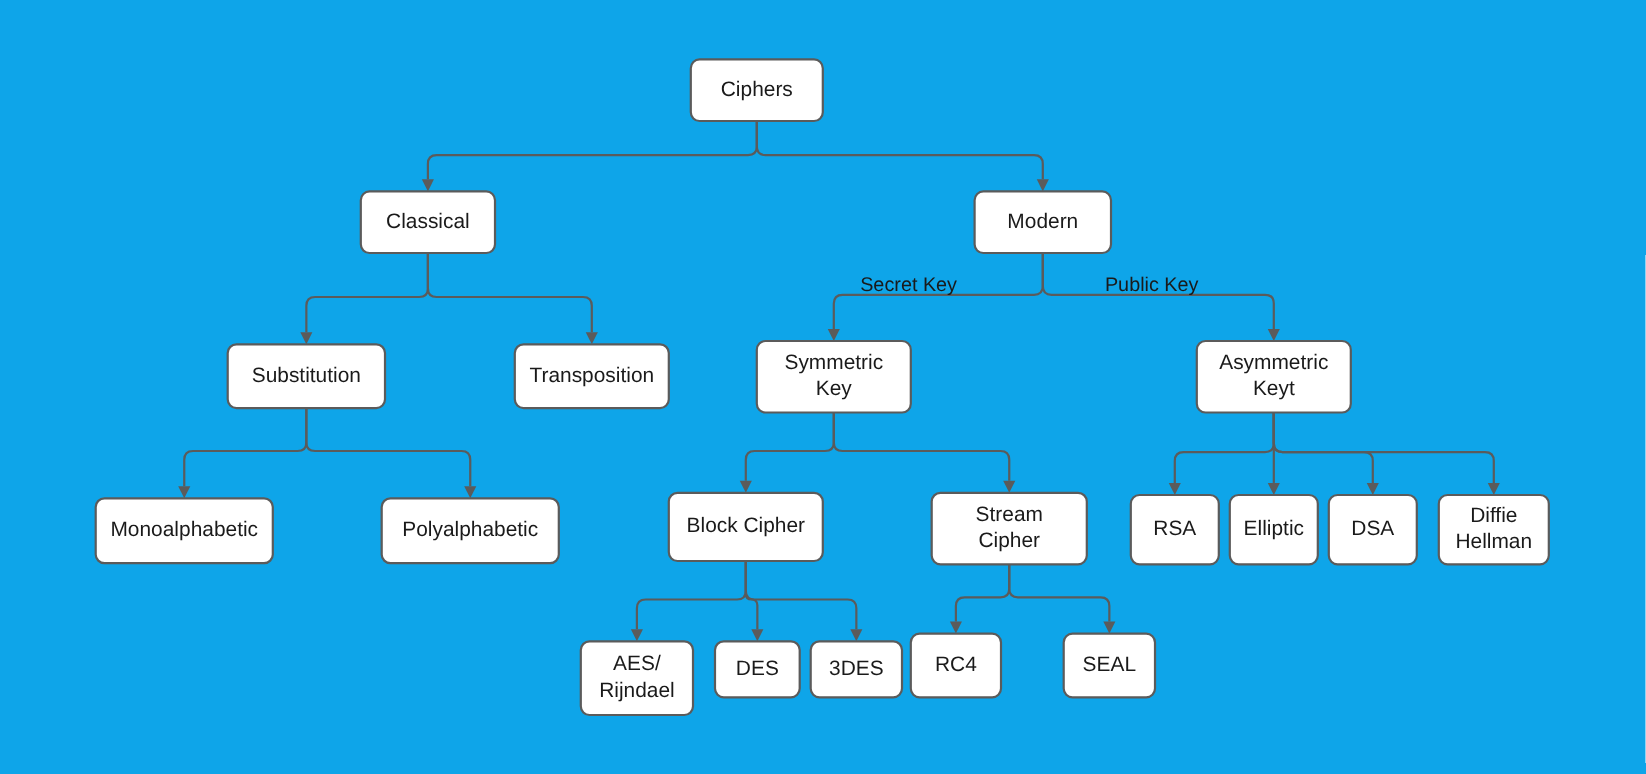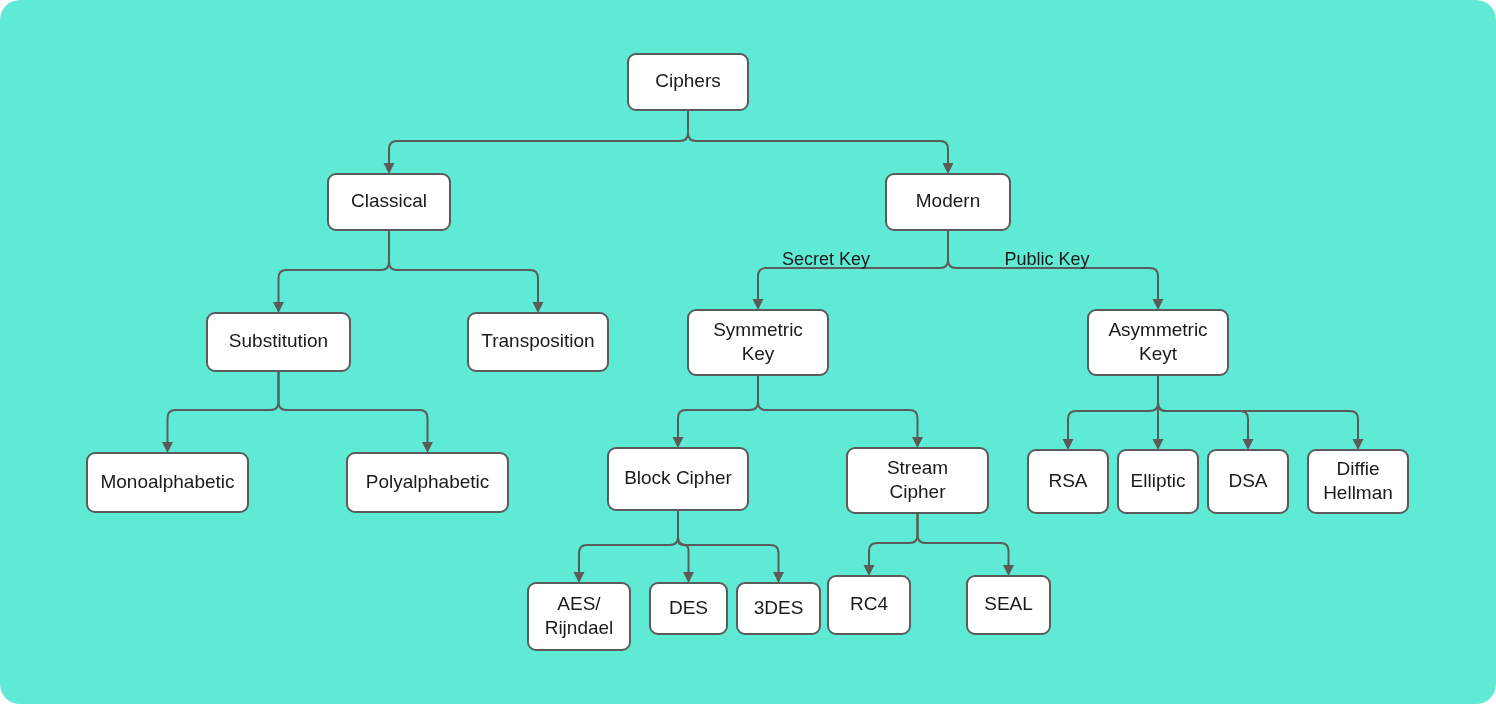--- a/index.html
+++ b/index.html
@@ -11,22 +11,21 @@
   body {
     width: 1496px;
     height: 704px;
     font-family: "Liberation Sans", sans-serif;
     overflow: hidden;
   }
   #diagram-root {
     position: relative;
     width: 1496px;
     height: 704px;
-    background: #5eead4;
-    border-radius: 20px;
+    background: #0ea5e9;
   }
   svg.flow {
     position: absolute;
     inset: 0;
     width: 1496px;
     height: 704px;
     display: block;
   }
   .node-rect {
     fill: #ffffff;

